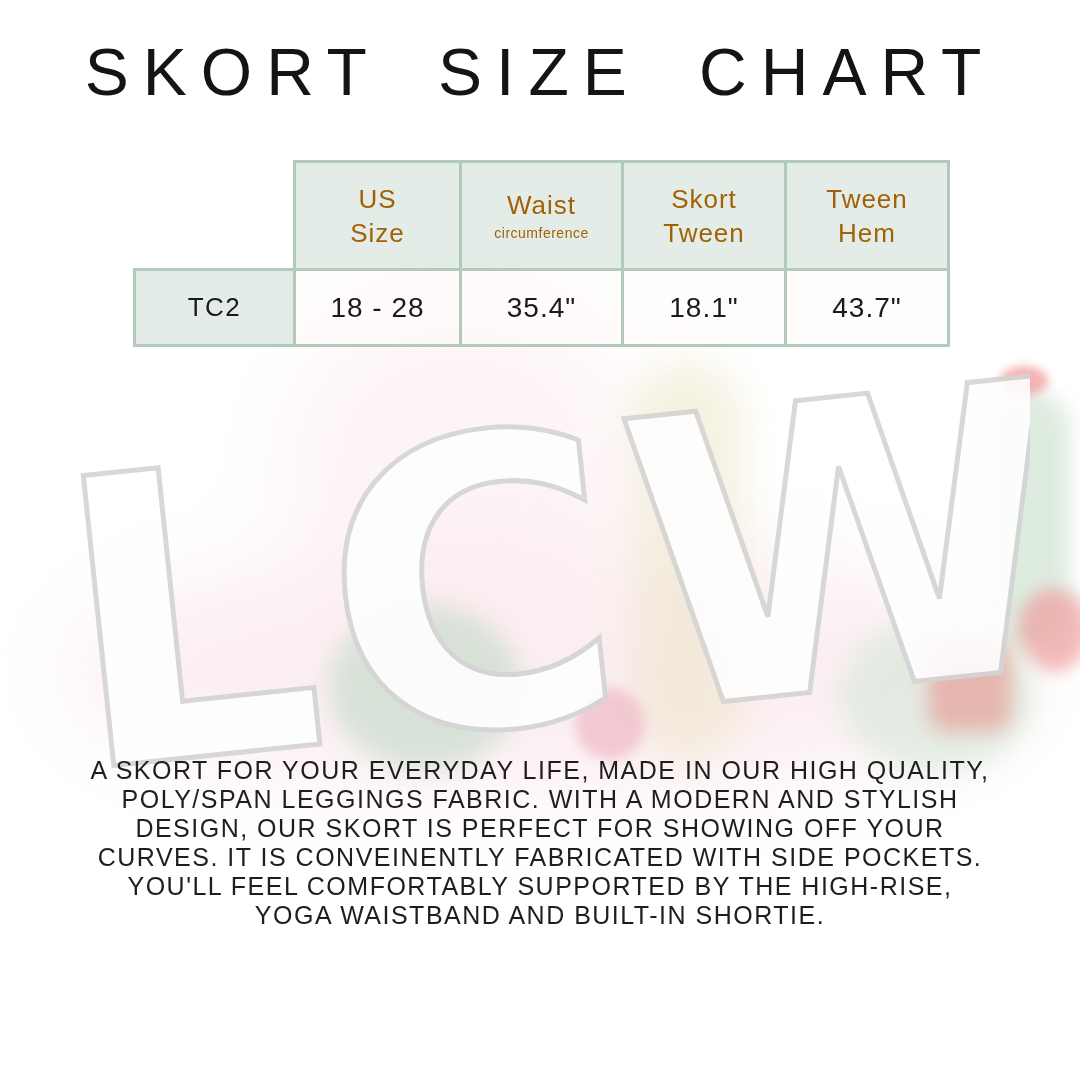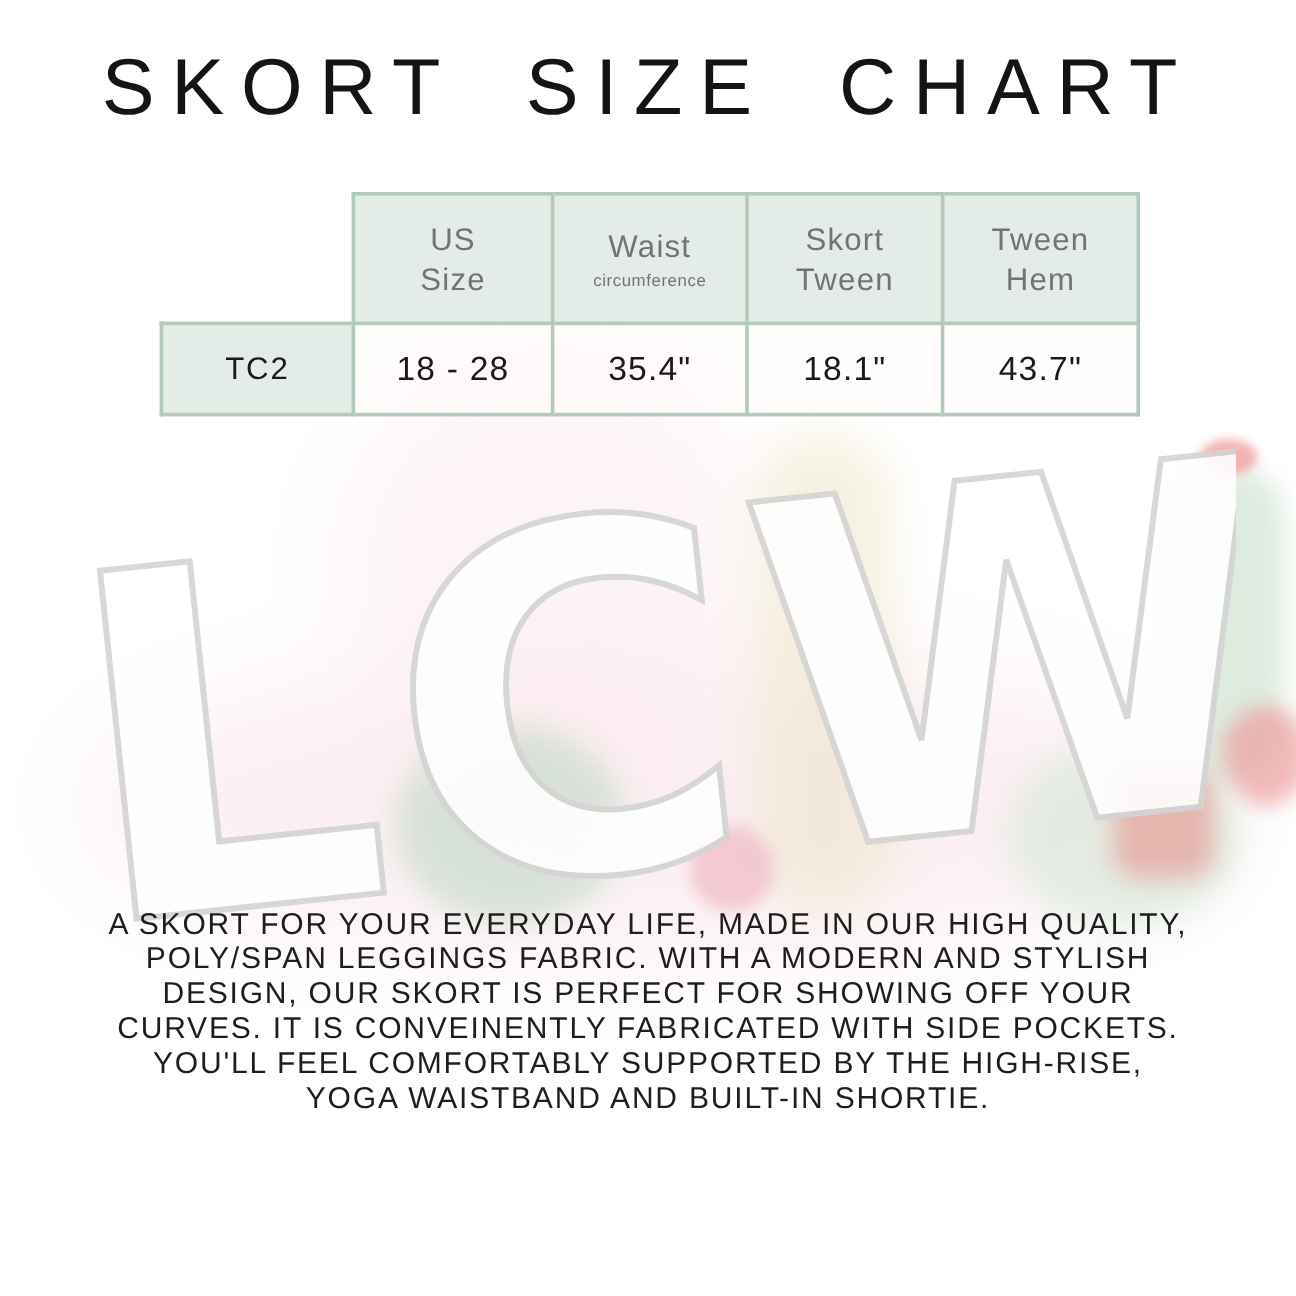--- a/index.html
+++ b/index.html
@@ -56,21 +56,21 @@
   th, td {
     border:3px solid #b3c9bb;
     text-align:center; vertical-align:middle;
     font-weight:normal;
   }
   th.col-h {
     height:108px;
     background:#e4ece7;
     font-size:26px; line-height:34px;
     letter-spacing:1px;
-    color:#737373;
+    color:#a16207;
   }
   th.col-h .sub { font-size:14px; line-height:22px; letter-spacing:.5px; }
   td.corner { border:none; background:transparent; }
   td.row-label {
     height:76px;
     background:#e4ece7;
     font-size:26px; letter-spacing:1.5px;
   }
   td.val {
     height:76px;

